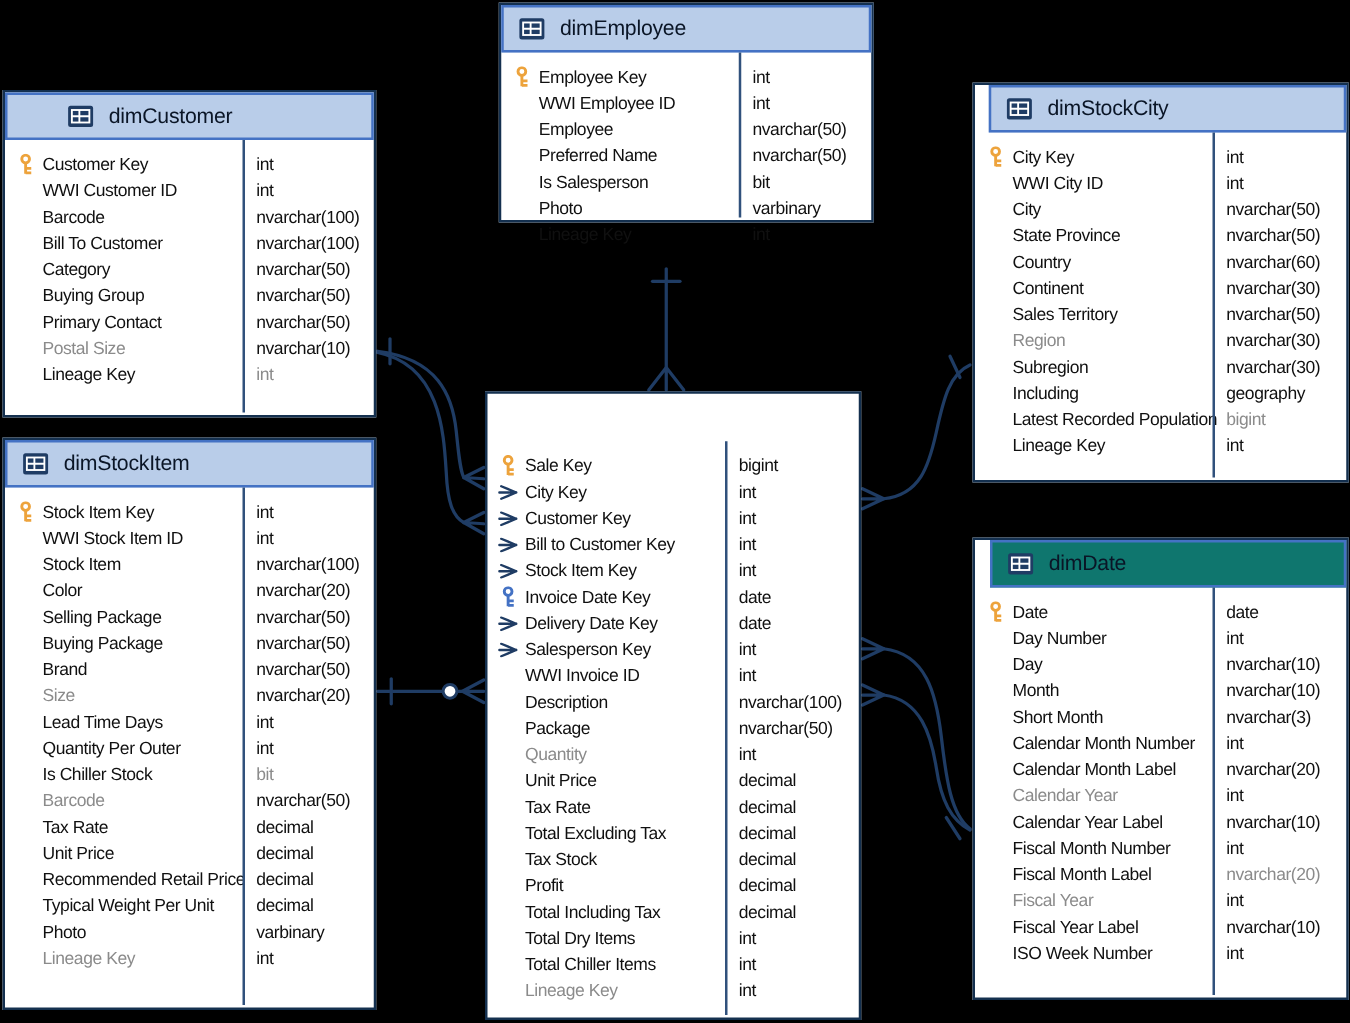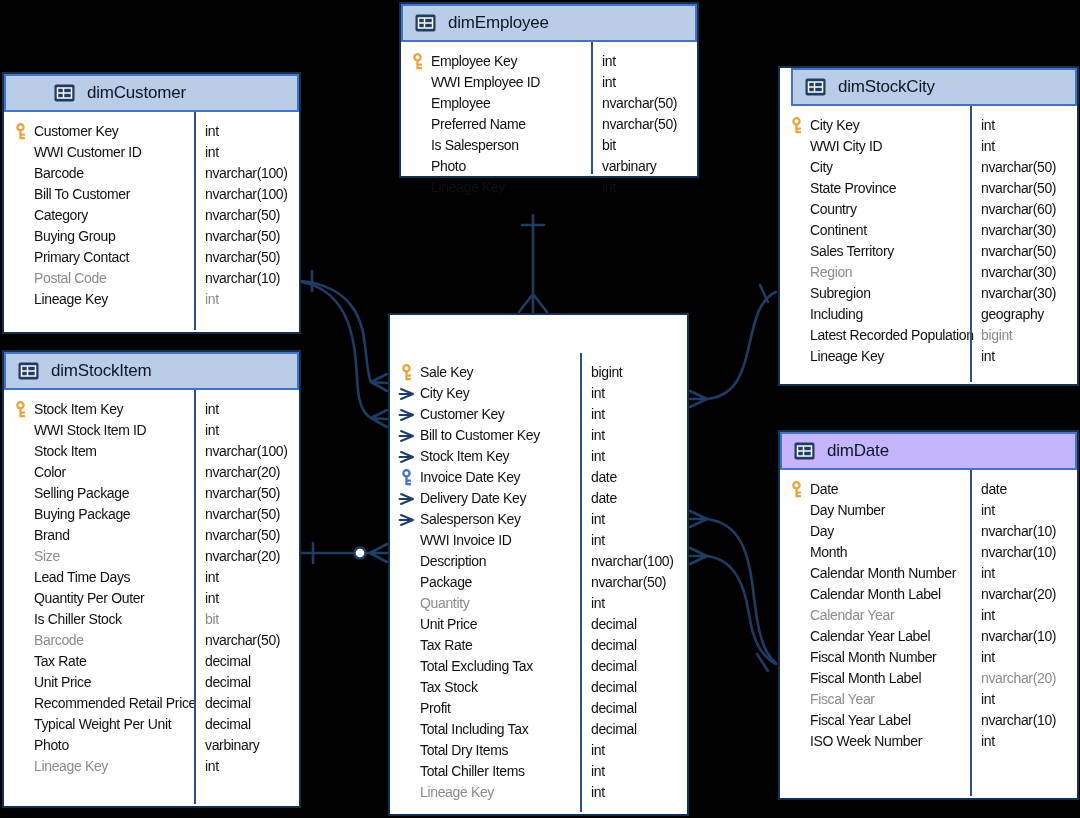--- a/index.html
+++ b/index.html
@@ -188,21 +188,21 @@
             <span class="fname">Buying Group</span>
             <span class="ftype">nvarchar(50)</span>
           </div>
           <div class="frow">
             <span class="ficon"></span>
             <span class="fname">Primary Contact</span>
             <span class="ftype">nvarchar(50)</span>
           </div>
           <div class="frow">
             <span class="ficon"></span>
-            <span class="fname muted">Postal Code</span>
+            <span class="fname muted">Postal Size</span>
             <span class="ftype">nvarchar(10)</span>
           </div>
           <div class="frow">
             <span class="ficon"></span>
             <span class="fname">Lineage Key</span>
             <span class="ftype muted">int</span>
           </div>
         </div>
         <div class="divider" style="background: rgb(49, 81, 124);"></div>
       </div>
@@ -544,21 +544,21 @@
           </div>
           <div class="frow">
             <span class="ficon"></span>
             <span class="fname muted">Lineage Key</span>
             <span class="ftype">int</span>
           </div>
         </div>
         <div class="divider" style="background: rgb(49, 81, 124);"></div>
       </div>
       <div class="tbl" style="left: 778px; top: 430px; width: 301px; height: 370px; border-color: rgb(20, 48, 79);">
-        <div class="thead" style="background: #c4b5fd; border-color: rgb(68, 114, 196);">
+        <div class="thead" style="background: #0f766e; border-color: rgb(68, 114, 196); margin-left: 12px;">
           <span class="ticon">
             <svg width="21" height="18" viewBox="0 0 21 18">
       <rect x="0.5" y="0.5" width="20" height="17" rx="2" fill="#1F3C64"></rect>
       <rect x="3.5" y="4" width="14" height="10" fill="none" stroke="#fff" stroke-width="1.5"></rect>
       <line x1="3.5" y1="9" x2="17.5" y2="9" stroke="#fff" stroke-width="1.5"></line>
       <line x1="9.5" y1="4" x2="9.5" y2="14" stroke="#fff" stroke-width="1.5"></line>
             </svg>
           </span>
           <span class="ttitle">dimDate</span>
         </div>
@@ -585,20 +585,25 @@
             <span class="fname">Day</span>
             <span class="ftype">nvarchar(10)</span>
           </div>
           <div class="frow">
             <span class="ficon"></span>
             <span class="fname">Month</span>
             <span class="ftype">nvarchar(10)</span>
           </div>
           <div class="frow">
             <span class="ficon"></span>
+            <span class="fname">Short Month</span>
+            <span class="ftype">nvarchar(3)</span>
+          </div>
+          <div class="frow">
+            <span class="ficon"></span>
             <span class="fname">Calendar Month Number</span>
             <span class="ftype">int</span>
           </div>
           <div class="frow">
             <span class="ficon"></span>
             <span class="fname">Calendar Month Label</span>
             <span class="ftype">nvarchar(20)</span>
           </div>
           <div class="frow">
             <span class="ficon"></span>

